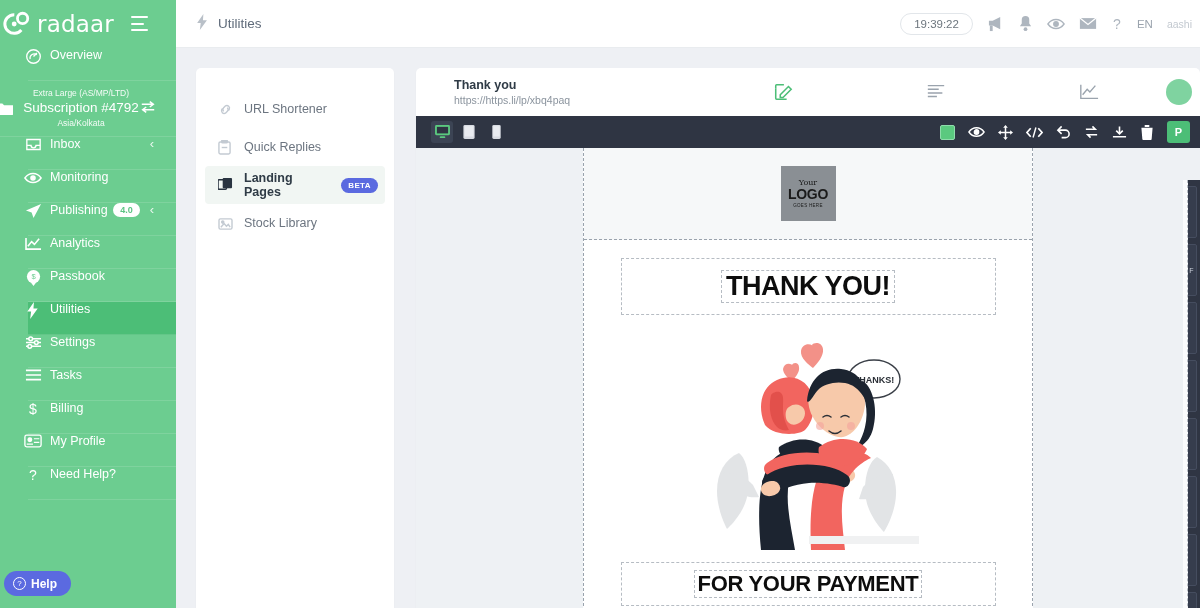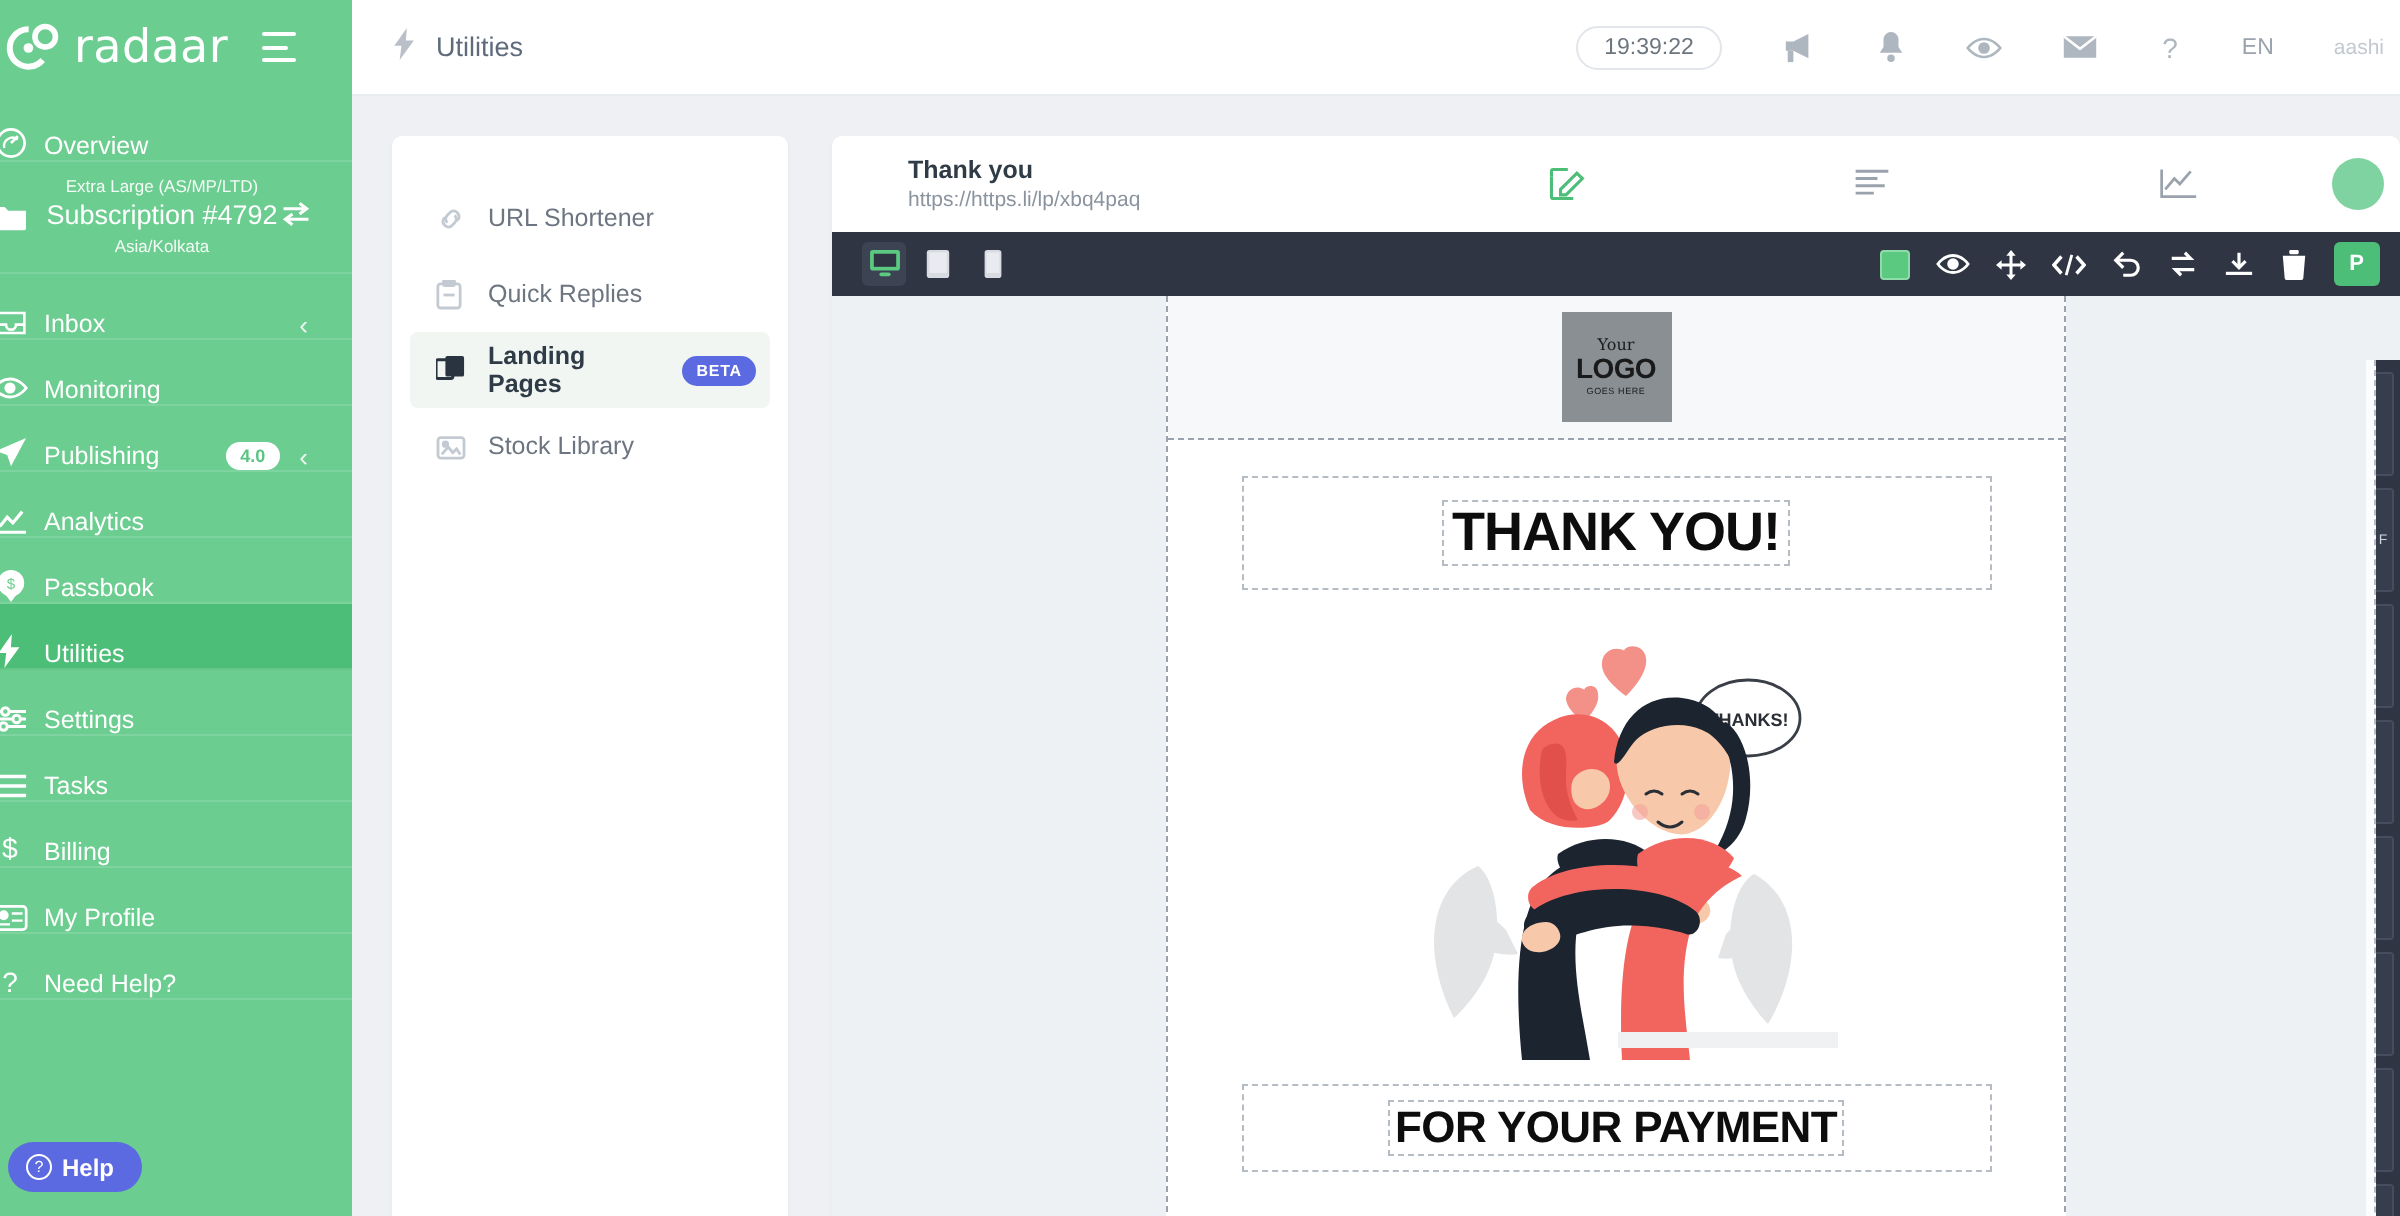--- a/index.html
+++ b/index.html
@@ -35,27 +35,28 @@
     position: absolute; right: 28px; top: 16px;
     width: 17px; height: 15px;
     display: flex; flex-direction: column; justify-content: space-between;
   }
   .hamburger i { display: block; height: 2px; background: #fff; border-radius: 1px; }
   .hamburger i:nth-child(1) { width: 100%; }
   .hamburger i:nth-child(2) { width: 78%; }
   .hamburger i:nth-child(3) { width: 100%; }
 
   .nav-item {
-    display: flex; align-items: flex-end;
+    display: flex; align-items: flex-start;
     height: 33px;
     padding-left: 0px;
     color: #ffffff;
     font-size: 12.5px;
     position: relative;
     border-bottom: 1px solid rgba(255,255,255,0.13);
+    margin-left: 28px;
   }
   .nav-item .nico {
     width: 34px; flex: 0 0 34px;
     display: flex; align-items: center; justify-content: center;
     margin-left: -12px;
   }
   .nav-item.active { background: #4cbe77; }
   .nav-label { flex: 1; }
   .chev {
     margin-right: 22px; font-size: 13px; color: #ffffff; opacity: .85;
@@ -107,21 +108,21 @@
     border-bottom: 1px solid #e9ecef;
     flex: 0 0 48px;
   }
   .topbar-title {
     display: flex; align-items: center; gap: 9px;
     margin-left: 20px;
     color: #5f6b7a; font-size: 13.5px;
   }
   .topbar-right {
     margin-left: auto; display: flex; align-items: center;
-    gap: 30px; padding-right: 8px;
+    gap: 14px; padding-right: 8px;
   }
   .time-chip {
     border: 1px solid #e2e6ea; border-radius: 13px;
     padding: 4px 13px; font-size: 11.5px; color: #6c757d;
   }
   .tb-ico { color: #aeb6bf; display: flex; align-items: center; }
   .lang { font-size: 11.5px; color: #9aa3ad; }
   .uname { font-size: 10.5px; color: #c3c9d0; max-width: 30px; overflow: hidden; white-space: nowrap; }
 
   .content { flex: 1; display: flex; padding: 20px 0 0 20px; gap: 22px; overflow: hidden; }
@@ -193,21 +194,21 @@
 
   
   .canvas { flex: 1; background: #eef1f4; overflow: hidden; position: relative; display: flex; }
   .page-wrap { width: 100%; display: flex; justify-content: center; padding-top: 0; }
   .page {
     width: 450px; background: #fff;
     border-left: 1px dashed #9aa3ad; border-right: 1px dashed #9aa3ad;
     position: relative;
   }
   .sec { border-bottom: 1px dashed #9aa3ad; }
-  .sec-logo { background: #f6f8f9; padding: 8px 0; display: flex; justify-content: center; }
+  .sec-logo { background: #f6f8f9; padding: 18px 0; display: flex; justify-content: center; }
   .logo-box {
     width: 55px; height: 55px; background: #8a8f94;
     display: flex; align-items: center; justify-content: center;
     flex-direction: column; color: #1a1a1a;
   }
   .logo-your { font-size: 8px; font-family: "DejaVu Serif", serif; line-height: 1; }
   .logo-main { font-size: 14px; font-weight: bold; letter-spacing: -.3px; line-height: 1.1; }
   .logo-sub { font-size: 4.5px; letter-spacing: .3px; }
 
   .sec-head { padding: 18px 0 14px 0; display: flex; justify-content: center; }

